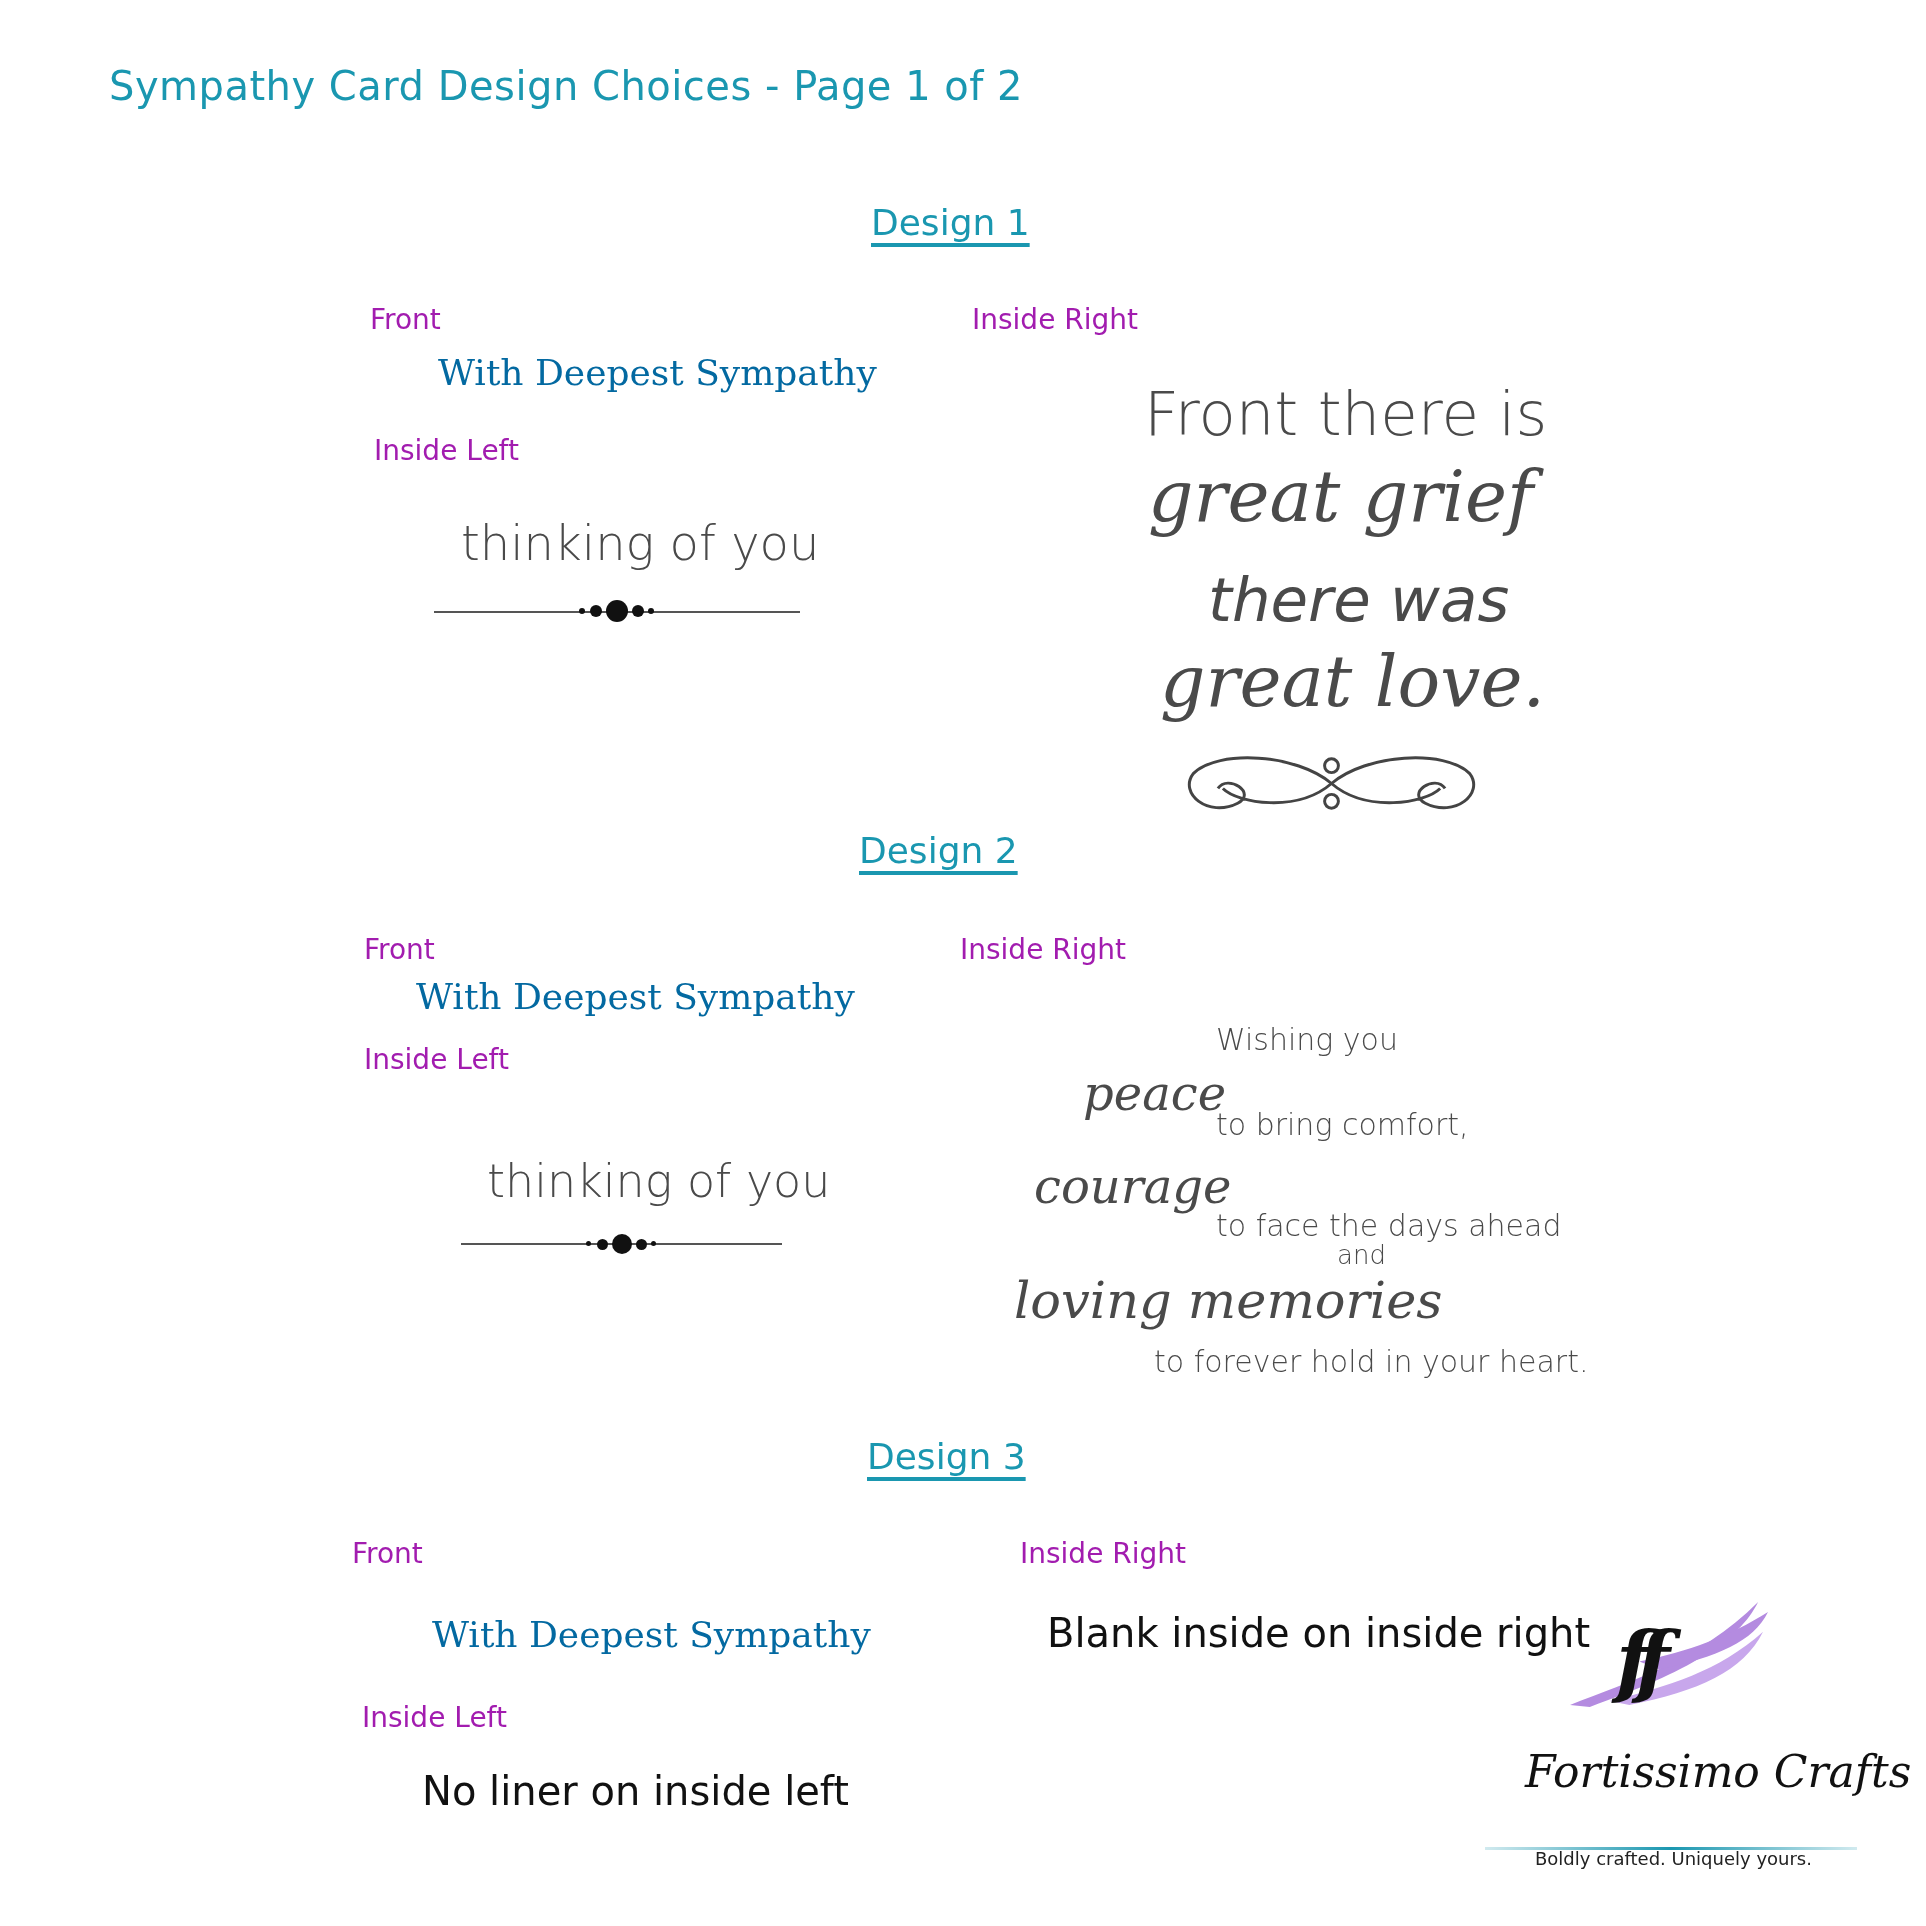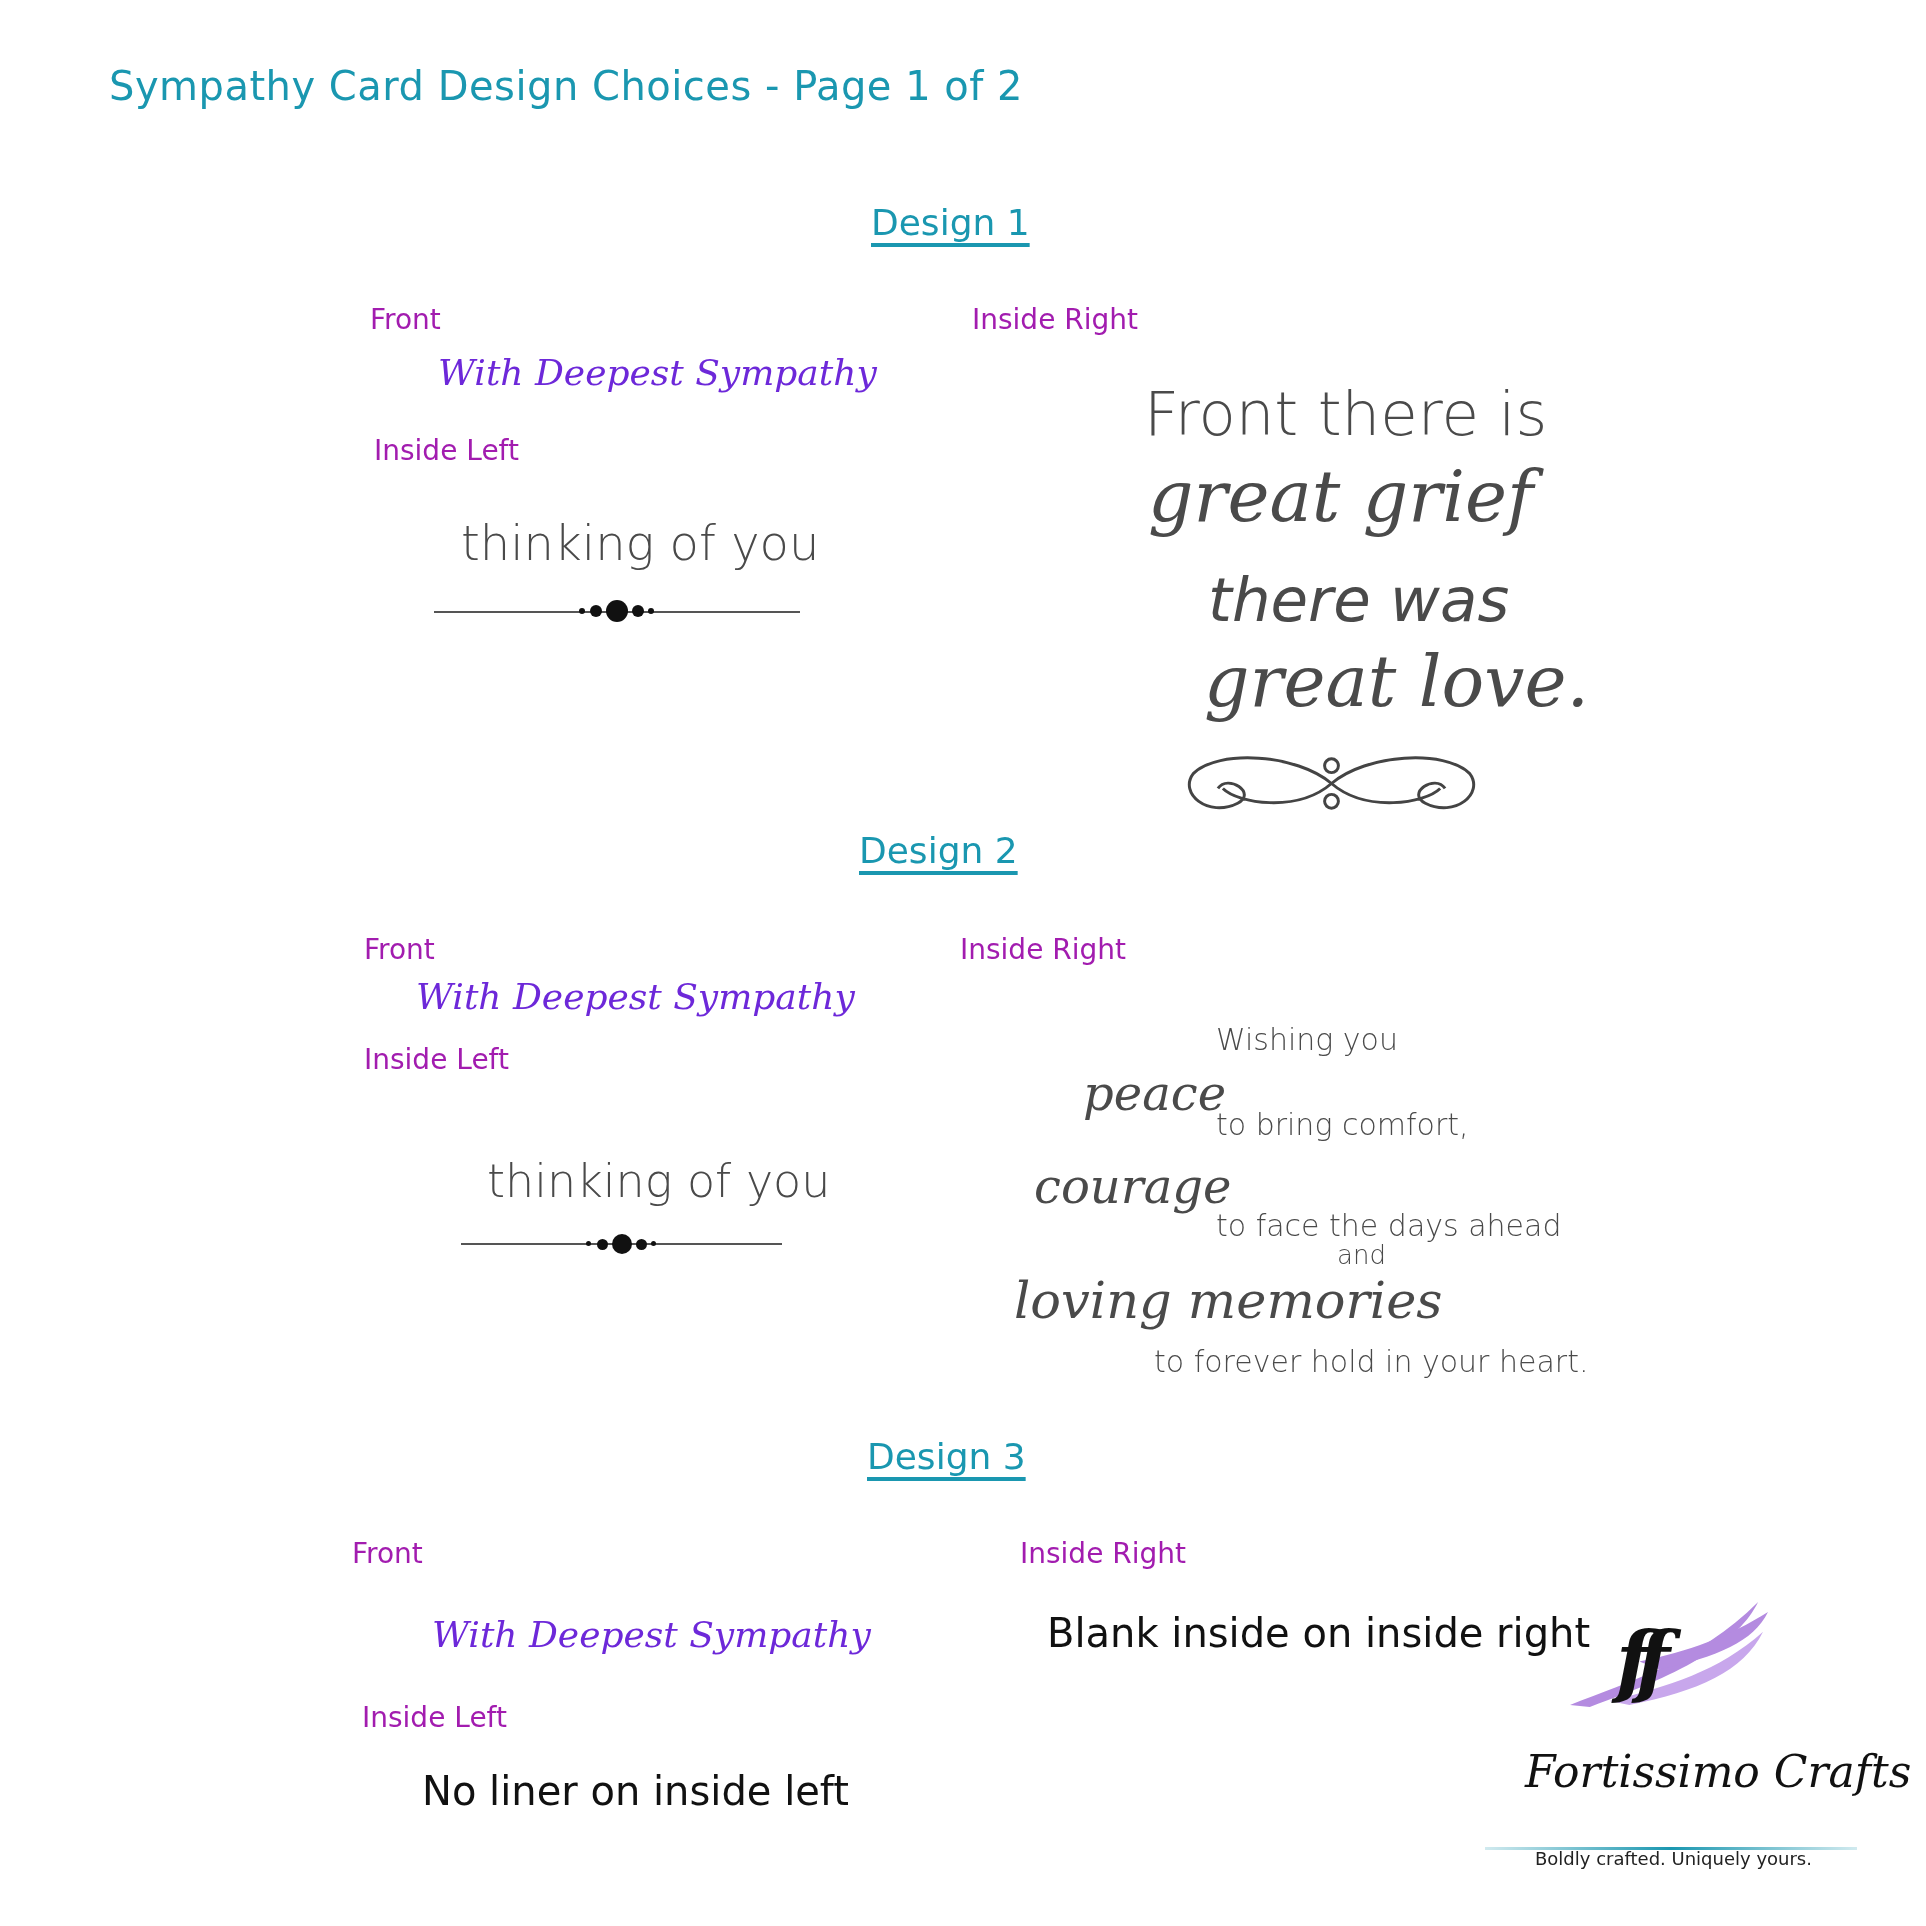--- a/index.html
+++ b/index.html
@@ -3,21 +3,21 @@
 <meta charset="utf-8">
 <style>
   html, body { margin:0; padding:0; background:#ffffff; }
   body { width:1927px; height:1927px; position:relative; overflow:hidden;
          font-family:"DejaVu Sans", sans-serif; color:#111; }
   .abs { position:absolute; white-space:nowrap; }
   .page-title { left:109px; top:63px; font-size:40px; color:#1a97b0; letter-spacing:0.5px; }
   .design-heading { font-size:36px; color:#1a97b0; text-decoration:underline;
                     text-decoration-thickness:4px; text-underline-offset:8px; }
   .label { font-size:28px; color:#a21caf; }
-  .script { font-family:"DejaVu Serif", serif; font-style:italic; color:#6d28d9; }
+  .script { font-family:"DejaVu Serif", serif; color:#0369a1; }
   .handwrite { font-family:"DejaVu Sans", sans-serif; color:#4a4a4a; font-weight:300; }
   .cursive { font-family:"DejaVu Serif", serif; font-style:italic; color:#4a4a4a; }
   .plain-big { font-family:"DejaVu Sans", sans-serif; font-size:40px; color:#111; }
   .divider-line { position:absolute; height:2px; background:#555; }
   .dot { position:absolute; border-radius:50%; background:#111; }
   .logo-swoosh { position:absolute; }
   .tagline { font-size:18px; color:#222; }
   .logo-rule { position:absolute; height:3px;
                background:linear-gradient(90deg, rgba(26,151,176,0.2), #1a97b0 50%, rgba(26,151,176,0.2)); }
 </style>
@@ -40,21 +40,21 @@
     <div class="dot" style="left:590px; top:605px; width:12px; height:12px;"></div>
     <div class="dot" style="left:632px; top:605px; width:12px; height:12px;"></div>
     <div class="dot" style="left:579px; top:608px; width:6px; height:6px;"></div>
     <div class="dot" style="left:648px; top:608px; width:6px; height:6px;"></div>
   </div>
 
   <div class="abs label" style="left:972px; top:303px;">Inside Right</div>
   <div class="abs handwrite" style="left:1144px; top:378px; font-size:61px;">Front there is</div>
   <div class="abs cursive" style="left:1148px; top:455px; font-size:71px;">great grief</div>
   <div class="abs handwrite" style="left:1208px; top:564px; font-size:61px;font-style:italic;">there was</div>
-  <div class="abs cursive" style="left:1160px; top:640px; font-size:71px;margin-left:44px;">great love.</div>
+  <div class="abs cursive" style="left:1160px; top:640px; font-size:71px;">great love.</div>
   <svg class="abs" style="left:1178px; top:744px;" width="307" height="79" viewBox="0 0 310 80">
     <path d="M155 40 C120 10, 40 5, 15 30 C0 50, 30 75, 60 60 C80 50, 50 30, 40 45 M155 40 C190 10, 270 5, 295 30 C310 50, 280 75, 250 60 C230 50, 260 30, 270 45 M155 40 C120 70, 60 60, 45 45 M155 40 C190 70, 250 60, 265 45" fill="none" stroke="#444" stroke-width="3"></path>
     <circle cx="155" cy="22" r="7" fill="none" stroke="#444" stroke-width="3"></circle>
     <circle cx="155" cy="58" r="7" fill="none" stroke="#444" stroke-width="3"></circle>
   </svg>
 </section>
 
 <section>
   <div class="abs design-heading" style="left:859px; top:830px;">Design 2</div>
 

